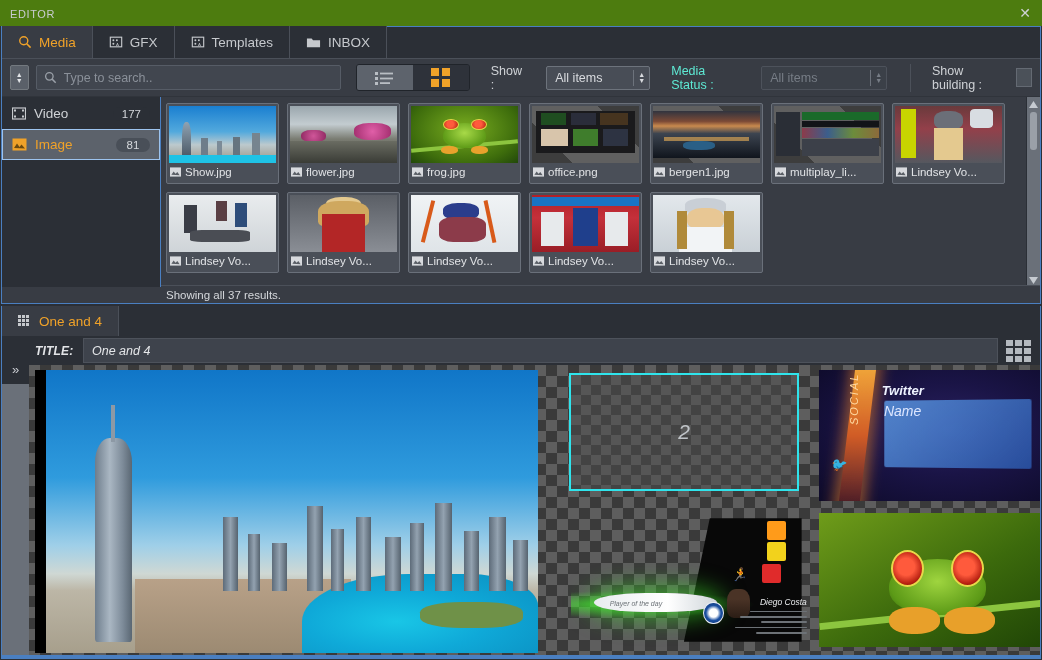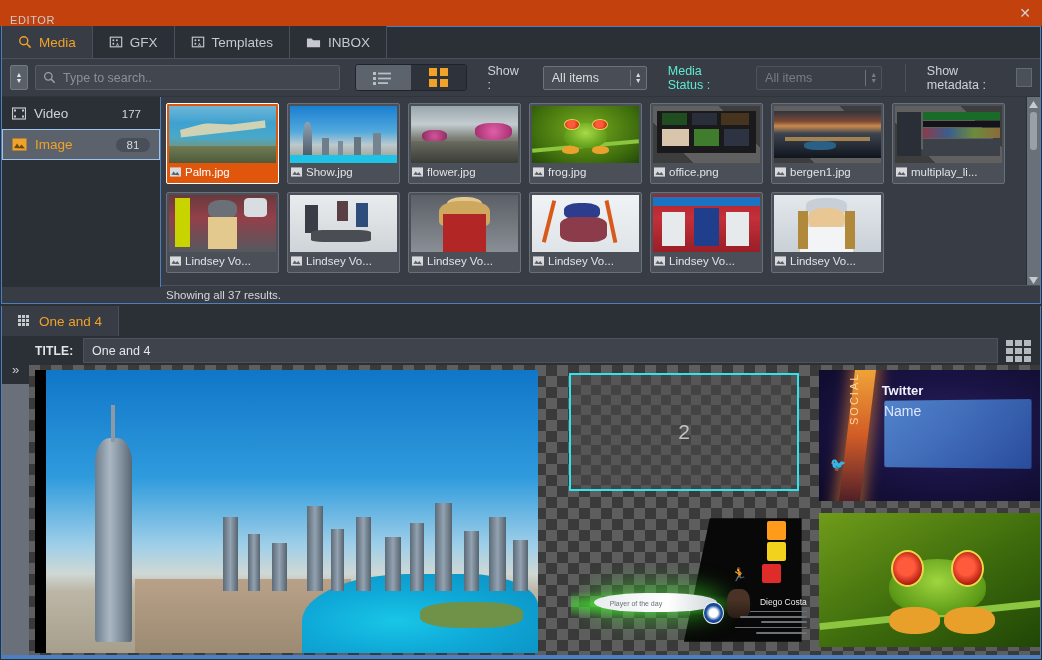--- a/index.html
+++ b/index.html
@@ -7,22 +7,22 @@
     width: 1042px; height: 660px;
     background: #2b2f36;
     font-family: "Liberation Sans", sans-serif;
     overflow: hidden;
     color: #d8dadd;
   }
   .app { position: relative; width: 1042px; height: 660px; background: #2b2f36; }
 
   
   .titlebar {
-    height: 26px; background: #c2410c;
-    display: flex; align-items: flex-end; padding: 0 10px;
+    height: 26px; background: #4d7c0f;
+    display: flex; align-items: flex-start; padding: 8px 10px;
     position: relative;
   }
   .titlebar .label {
     font-size: 11px; letter-spacing: .6px; color: #c9ccd1; font-weight: 400;
   }
   .close-btn {
     position: absolute; right: 8px; top: 4px;
     width: 18px; height: 18px; line-height: 18px; text-align: center;
     color: #cfd2d6; font-size: 14px; cursor: pointer;
   }
@@ -170,21 +170,21 @@
   .lower-body { display: flex; height: 322px; }
   .collapse-rail {
     width: 27px; background: #2b2f36; position: relative;
   }
   .collapse-btn {
     position: absolute; top: 18px; left: 0; width: 27px; height: 30px;
     display: flex; align-items: center; justify-content: center;
     color: #c9ccd1; font-size: 13px; cursor: pointer;
   }
   .rail-fill { position: absolute; top: 48px; left: 0; width: 27px; bottom: 0; background: #6a7079; }
-  .editor-col { flex: 1; display: flex; flex-direction: column; }
+  .editor-col { flex: 1; display: flex; flex-direction: column; font-style: italic; }
   .title-row {
     height: 29px; display: flex; align-items: center; background: #2b2f36;
     padding-left: 6px; gap: 0;
   }
   .title-label {
     width: 48px; font-size: 12px; font-weight: bold; color: #e2e4e7;
     letter-spacing: .2px;
   }
   .title-field {
     flex: 1; height: 25px; background: #3e434c; border: 1px solid #4d525b;
@@ -450,21 +450,21 @@
         <span style="display:flex;align-items:center">
           <span class="sep"></span>
           <span class="arrows">
               <i>▲</i>
               <i>▼</i>
             </span>
         </span>
       </div>
 
       <span class="vdiv"></span>
-      <span class="tool-label">Show metadata :</span>
+      <span class="tool-label">Show building :</span>
       <span class="meta-box"></span>
     </div>
 
     <div class="content">
 
       <div class="sidebar">
         <div class="cat">
           <span>
             <svg width="14" height="13" viewBox="0 0 14 13">
                 <rect x="0.5" y="1" width="13" height="11" fill="none" stroke="#c6c9cd" stroke-width="1.2"></rect>
@@ -485,35 +485,20 @@
               </svg>
           </span>
           <span class="cname">Image</span>
           <span class="badge">81</span>
         </div>
       </div>
 
       <div class="grid-wrap">
         <div class="thumbs">
 
-          <div class="thumb selected">
-            <div class="img" style="background:linear-gradient(to bottom,#6fb6d8 0%,#3ea1cf 30%,#49a9c9 55%,#7e8f6c 78%,#8d8b6a 100%)">
-              <div style="position:absolute;left:10%;top:28%;width:80%;height:22%;background:#cfd2b4;transform:rotate(-4deg);clip-path:polygon(0 40%,30% 0,60% 25%,100% 10%,100% 70%,0 100%)"></div>
-              <div style="position:absolute;left:0;bottom:0;width:100%;height:30%;background:linear-gradient(#6f7d55,#4f5a3a)"></div>
-            </div>
-            <div class="cap">
-              <span>
-                  <svg width="11" height="10" viewBox="0 0 12 10">
-                    <rect width="12" height="10" fill="#d8dade"></rect>
-                    <path d="M1.5 8 L4 4.5 L6 7 L8 5 L10.5 8.5 Z" fill="#5a5f66"></path>
-                  </svg>
-                </span>
-              <span>Palm.jpg</span>
-            </div>
-          </div>
 
           <div class="thumb">
             <div class="img" style="background:linear-gradient(to bottom,#1a7fd0 0%,#52a9dd 45%,#bcc9cd 68%,#9a9382 100%)">
               <div style="position:absolute;left:12%;bottom:12%;width:9%;height:60%;background:linear-gradient(#8fa2b2,#4d5b68);border-radius:40% 40% 0 0"></div>
               <div style="position:absolute;left:30%;bottom:12%;width:6%;height:32%;background:#6e7d8a"></div>
               <div style="position:absolute;left:45%;bottom:12%;width:5%;height:26%;background:#7c8b98"></div>
               <div style="position:absolute;left:60%;bottom:12%;width:6%;height:34%;background:#66747f"></div>
               <div style="position:absolute;left:78%;bottom:12%;width:7%;height:40%;background:#76848f"></div>
               <div style="position:absolute;left:0;bottom:0;width:100%;height:14%;background:#1fc3e6"></div>
             </div>

